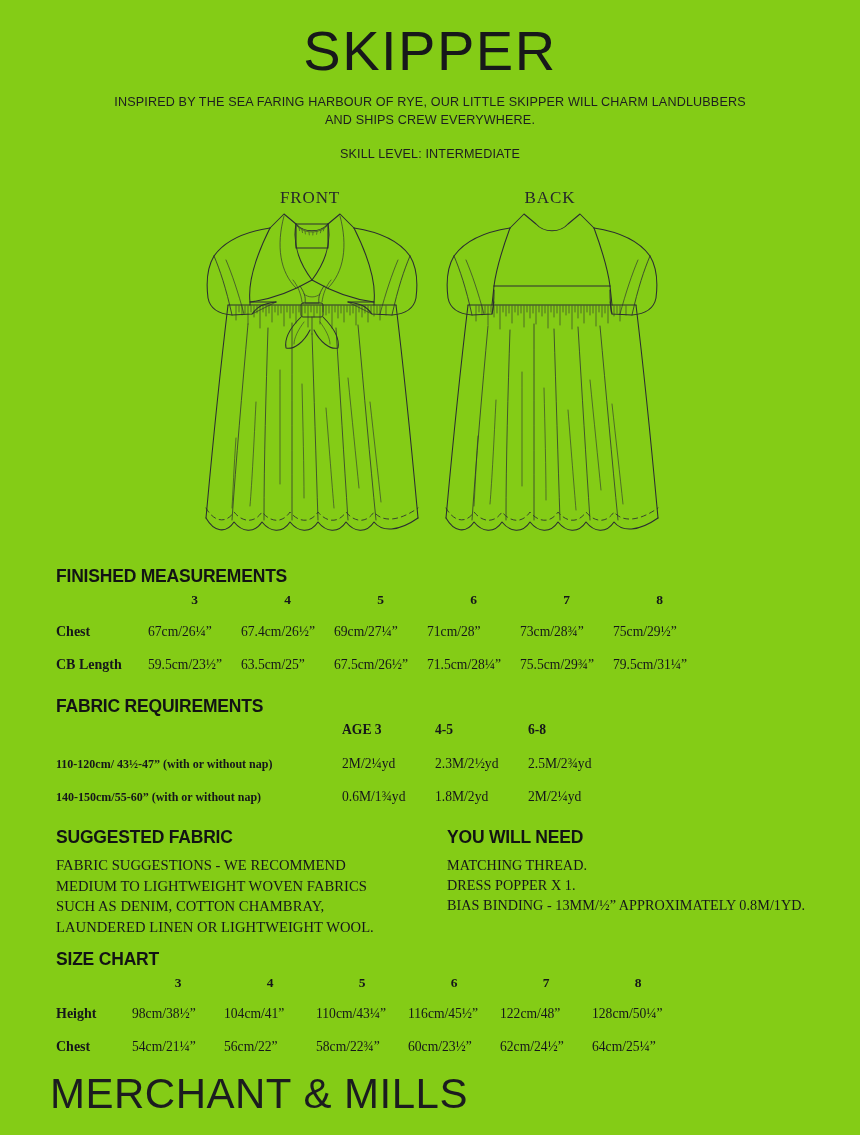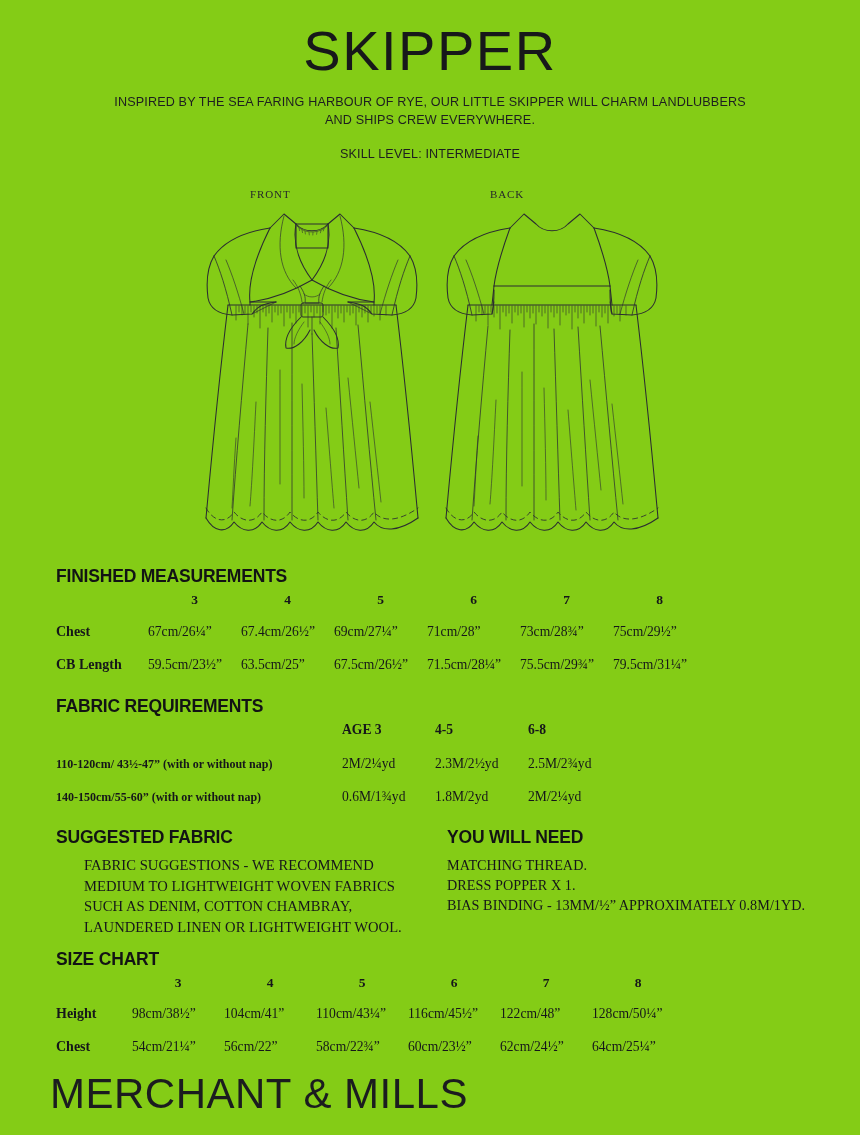--- a/index.html
+++ b/index.html
@@ -59,24 +59,24 @@
     position: absolute;
     top: 188px;
     left: 0;
     width: 860px;
     height: 370px;
   }
   .view-label {
     position: absolute;
     top: 0;
     font-family: "Liberation Serif", serif;
-    font-size: 11px;
+    font-size: 17px;
     letter-spacing: 0.9px;
     color: #26282b;
-    text-align: left;
+    text-align: center;
     width: 120px;
   }
   .view-label.front { left: 250px; }
   .view-label.back  { left: 490px; }
   .tech-svg { position: absolute; top: 14px; }
   .tech-svg.front { left: 192px; }
   .tech-svg.back  { left: 432px; }
 
   
   .sec-head {
@@ -417,21 +417,21 @@
         <td class="rowlabel">140-150cm/55-60” (with or without nap)</td>
         <td class="cell">0.6M/1¾yd</td>
         <td class="cell">1.8M/2yd</td>
         <td class="cell">2M/2¼yd</td>
       </tr>
     </tbody>
       </table>
   </div>
 
   <div class="sec-head" style="top:827px; left:56px;">SUGGESTED FABRIC</div>
-  <div class="prose" style="top:855px; left:56px;margin-left:28px;">
+  <div class="prose" style="top:855px; left:56px;">
     <div>FABRIC SUGGESTIONS - WE RECOMMEND</div>
     <div>MEDIUM TO LIGHTWEIGHT WOVEN FABRICS</div>
     <div>SUCH AS DENIM, COTTON CHAMBRAY,</div>
     <div>LAUNDERED LINEN OR LIGHTWEIGHT WOOL.</div>
   </div>
 
   <div class="sec-head" style="top:827px; left:447px;">YOU WILL NEED</div>
   <div class="prose" style="top:855px; left:447px; font-size:14.2px;">
     <div>MATCHING THREAD.</div>
     <div>DRESS POPPER X 1.</div>

